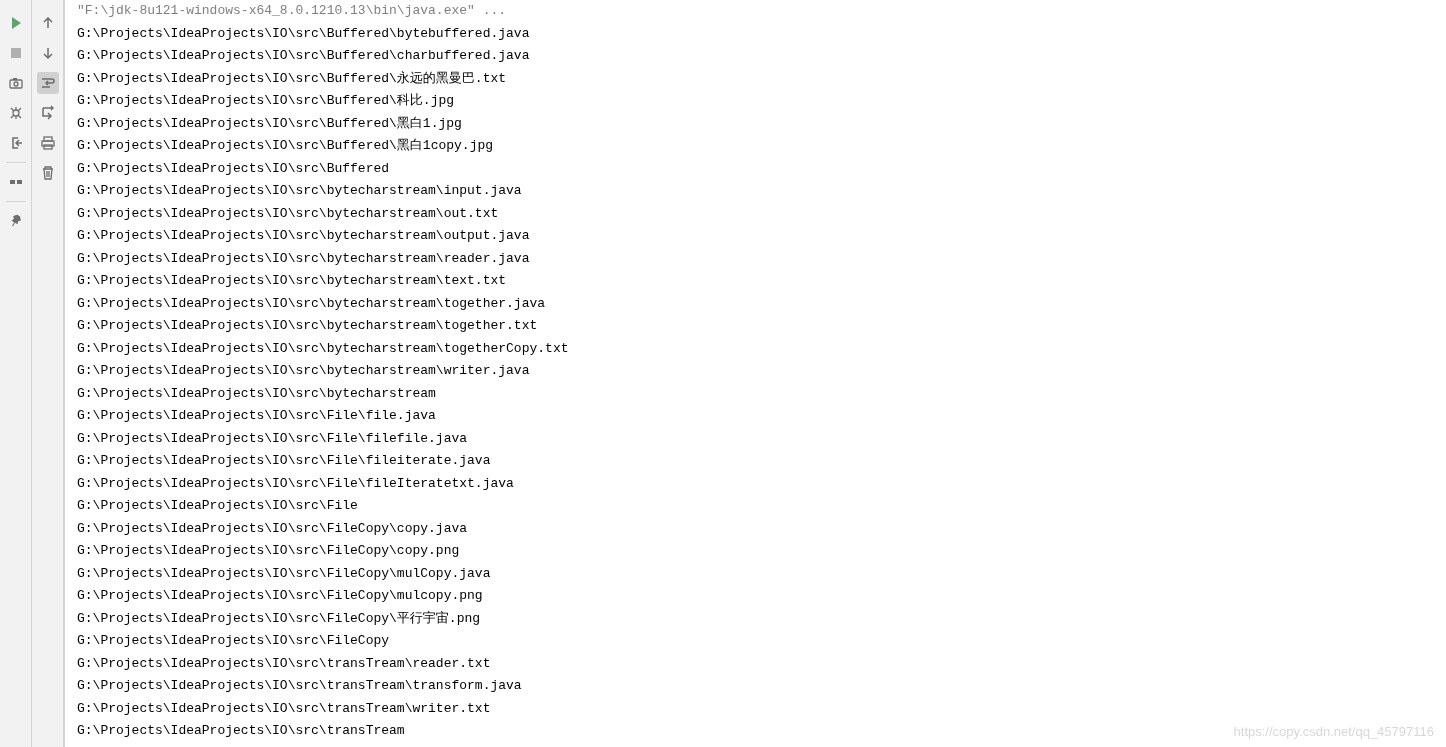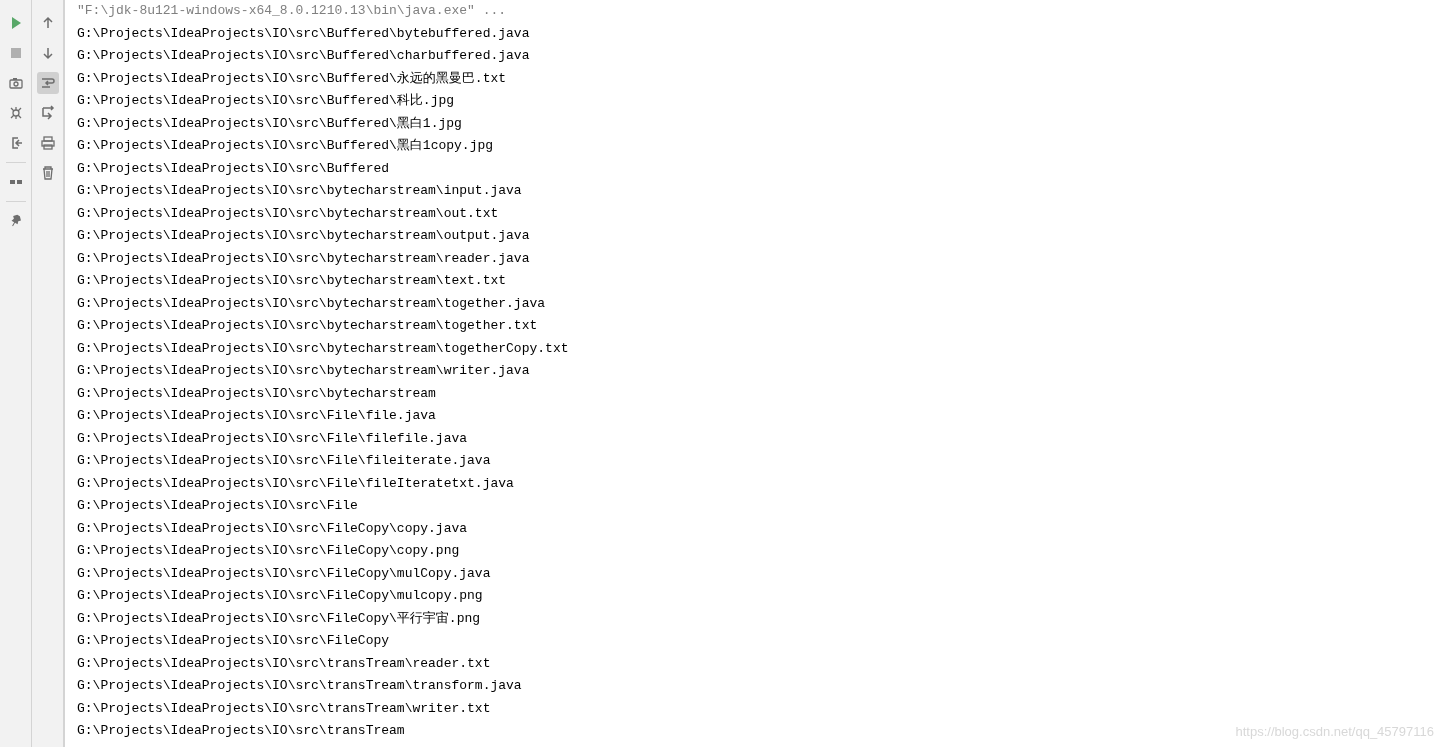--- a/index.html
+++ b/index.html
@@ -184,17 +184,17 @@
       </div>
       <div class="gutter-icon">
         <svg viewBox="0 0 16 16">
             <path fill="none" stroke="#6e6e6e" stroke-width="1.3" d="M3 4 L13 4 M5 4 L5 2 L11 2 L11 4 M4 4 L5 14 L11 14 L12 4 M7 6 L7 12 M9 6 L9 12"></path>
           </svg>
       </div>
     </div>
 
     <div class="console-area">
       <div class="console-content" id="console-lines"><span class="console-line cmd">"F:\jdk-8u121-windows-x64_8.0.1210.13\bin\java.exe" ...</span><span class="console-line">G:\Projects\IdeaProjects\IO\src\Buffered\bytebuffered.java</span><span class="console-line">G:\Projects\IdeaProjects\IO\src\Buffered\charbuffered.java</span><span class="console-line">G:\Projects\IdeaProjects\IO\src\Buffered\永远的黑曼巴.txt</span><span class="console-line">G:\Projects\IdeaProjects\IO\src\Buffered\科比.jpg</span><span class="console-line">G:\Projects\IdeaProjects\IO\src\Buffered\黑白1.jpg</span><span class="console-line">G:\Projects\IdeaProjects\IO\src\Buffered\黑白1copy.jpg</span><span class="console-line">G:\Projects\IdeaProjects\IO\src\Buffered</span><span class="console-line">G:\Projects\IdeaProjects\IO\src\bytecharstream\input.java</span><span class="console-line">G:\Projects\IdeaProjects\IO\src\bytecharstream\out.txt</span><span class="console-line">G:\Projects\IdeaProjects\IO\src\bytecharstream\output.java</span><span class="console-line">G:\Projects\IdeaProjects\IO\src\bytecharstream\reader.java</span><span class="console-line">G:\Projects\IdeaProjects\IO\src\bytecharstream\text.txt</span><span class="console-line">G:\Projects\IdeaProjects\IO\src\bytecharstream\together.java</span><span class="console-line">G:\Projects\IdeaProjects\IO\src\bytecharstream\together.txt</span><span class="console-line">G:\Projects\IdeaProjects\IO\src\bytecharstream\togetherCopy.txt</span><span class="console-line">G:\Projects\IdeaProjects\IO\src\bytecharstream\writer.java</span><span class="console-line">G:\Projects\IdeaProjects\IO\src\bytecharstream</span><span class="console-line">G:\Projects\IdeaProjects\IO\src\File\file.java</span><span class="console-line">G:\Projects\IdeaProjects\IO\src\File\filefile.java</span><span class="console-line">G:\Projects\IdeaProjects\IO\src\File\fileiterate.java</span><span class="console-line">G:\Projects\IdeaProjects\IO\src\File\fileIteratetxt.java</span><span class="console-line">G:\Projects\IdeaProjects\IO\src\File</span><span class="console-line">G:\Projects\IdeaProjects\IO\src\FileCopy\copy.java</span><span class="console-line">G:\Projects\IdeaProjects\IO\src\FileCopy\copy.png</span><span class="console-line">G:\Projects\IdeaProjects\IO\src\FileCopy\mulCopy.java</span><span class="console-line">G:\Projects\IdeaProjects\IO\src\FileCopy\mulcopy.png</span><span class="console-line">G:\Projects\IdeaProjects\IO\src\FileCopy\平行宇宙.png</span><span class="console-line">G:\Projects\IdeaProjects\IO\src\FileCopy</span><span class="console-line">G:\Projects\IdeaProjects\IO\src\transTream\reader.txt</span><span class="console-line">G:\Projects\IdeaProjects\IO\src\transTream\transform.java</span><span class="console-line">G:\Projects\IdeaProjects\IO\src\transTream\writer.txt</span><span class="console-line">G:\Projects\IdeaProjects\IO\src\transTream</span></div>
-      <div class="watermark">https://blog.csdn.net/qq_45797116</div>
+      <div class="watermark">https://copy.csdn.net/qq_45797116</div>
     </div>
 
   </div>
 </div>
 
 </body></html>

